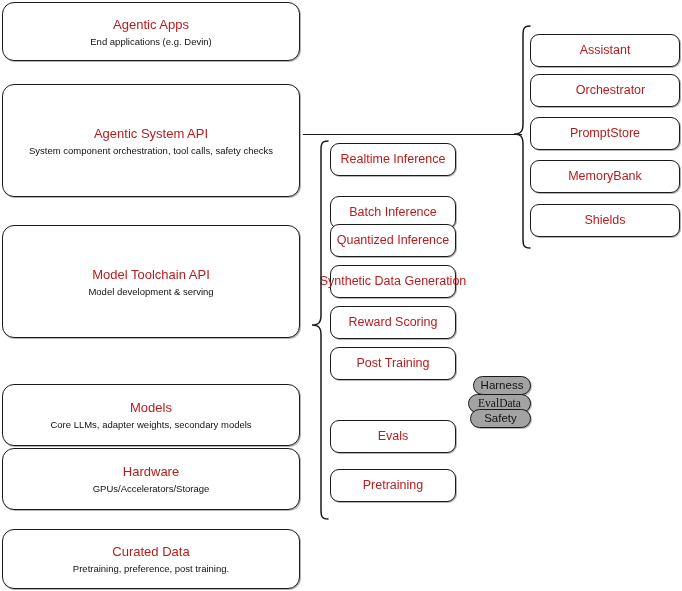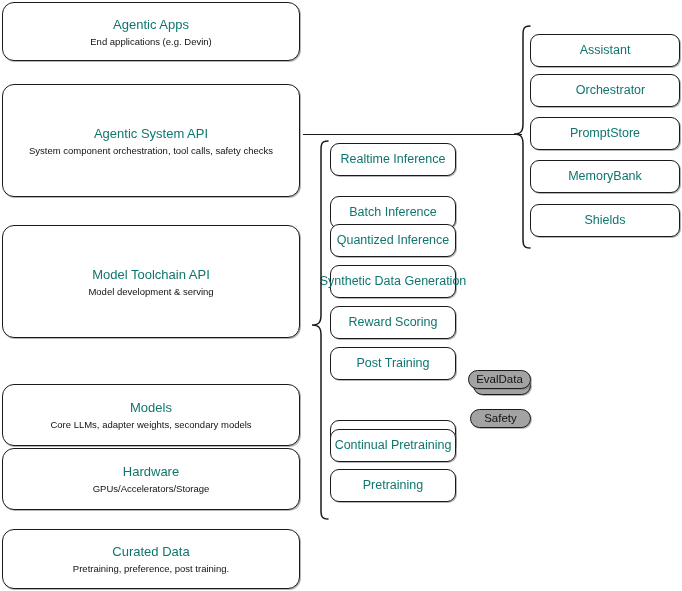--- a/index.html
+++ b/index.html
@@ -29,21 +29,21 @@
     display: flex;
     flex-direction: column;
     align-items: center;
     justify-content: center;
     text-align: center;
     box-shadow: 1px 1px 0 rgba(120,120,120,0.55);
   }
   .box .title {
     font-size: 13px;
     line-height: 17px;
-    color: #0f766e;
+    color: #b91c1c;
     white-space: nowrap;
   }
   .box .subtitle {
     font-size: 9.5px;
     line-height: 13px;
     color: #111111;
     margin-top: 2px;
     white-space: nowrap;
   }
 
@@ -171,30 +171,27 @@
   </div>
   <div class="box item-box mid-box" style="top:306px;">
     <div class="title">Reward Scoring</div>
   </div>
   <div class="box item-box mid-box" style="top:347px;">
     <div class="title">Post Training</div>
   </div>
   <div class="box item-box mid-box" style="top:388px;margin-top:32px;">
     <div class="title">Evals</div>
   </div>
-  <div class="box item-box mid-box" style="top:429px;">
-    <div class="title">Continual Pretraining</div>
-  </div>
   <div class="box item-box mid-box" style="top:469px;">
     <div class="title">Pretraining</div>
   </div>
 
   <div class="badge" style="left:473px;top:376px;width:58px;">
     <span>Harness</span>
   </div>
-  <div class="badge" style="left:468px;top:370px;width:63px;">
+  <div class="badge" style="left:468px;top:394px;width:63px;font-family:Liberation Serif, serif;">
     <span>EvalData</span>
   </div>
   <div class="badge" style="left:470px;top:409px;width:61px;">
     <span>Safety</span>
   </div>
 
 </div>
 
 </body></html>

